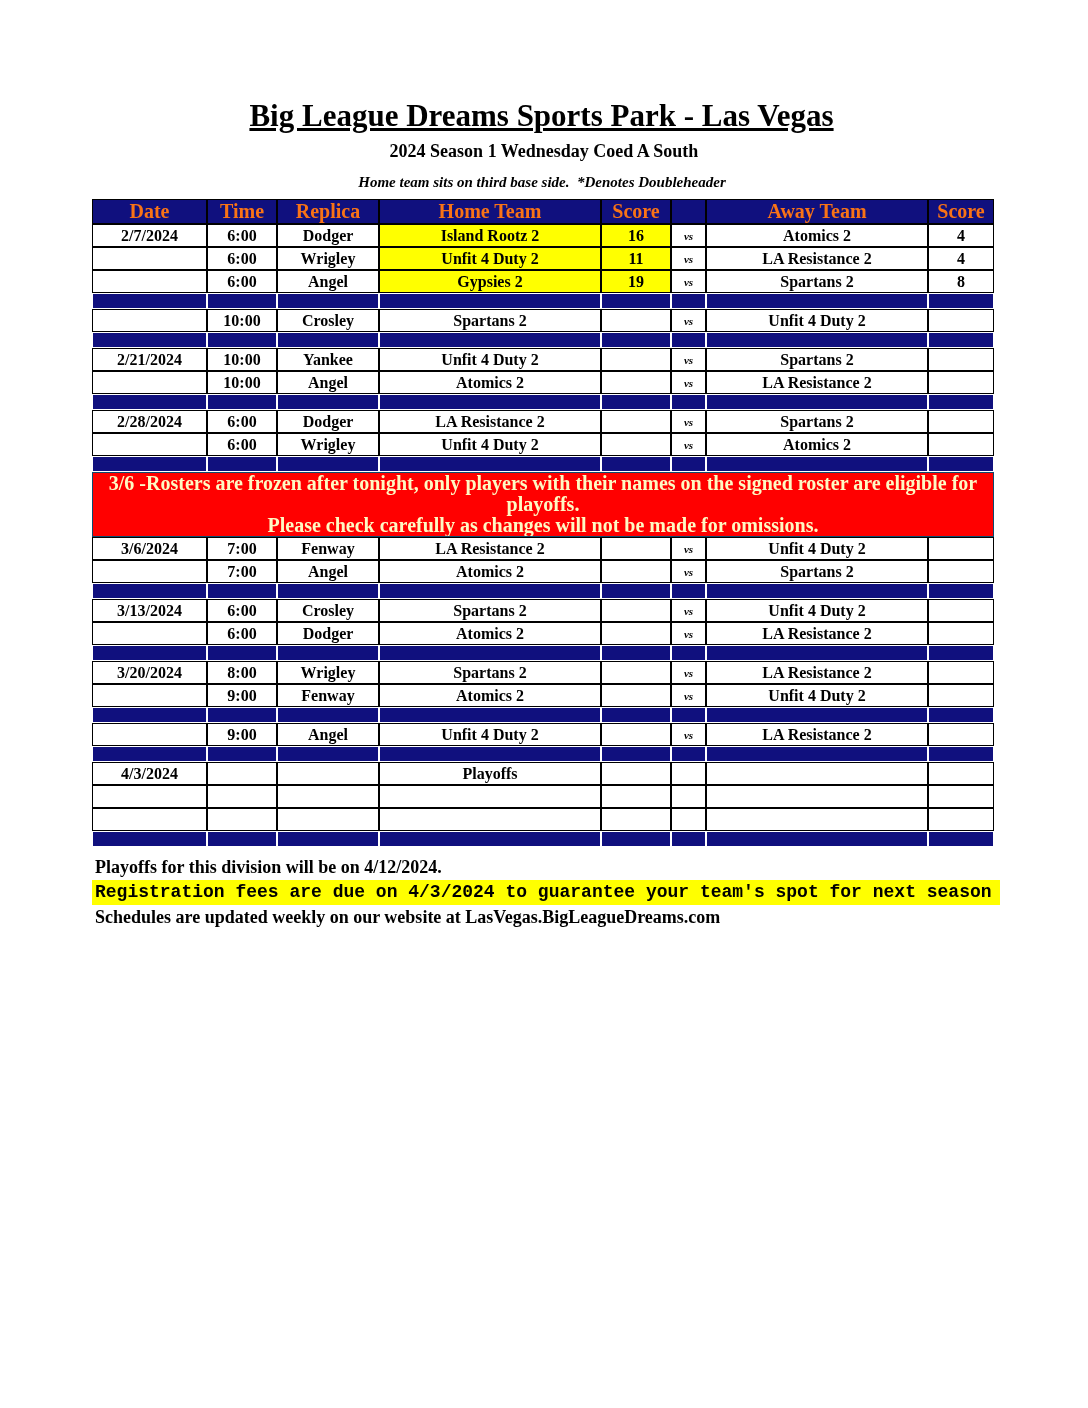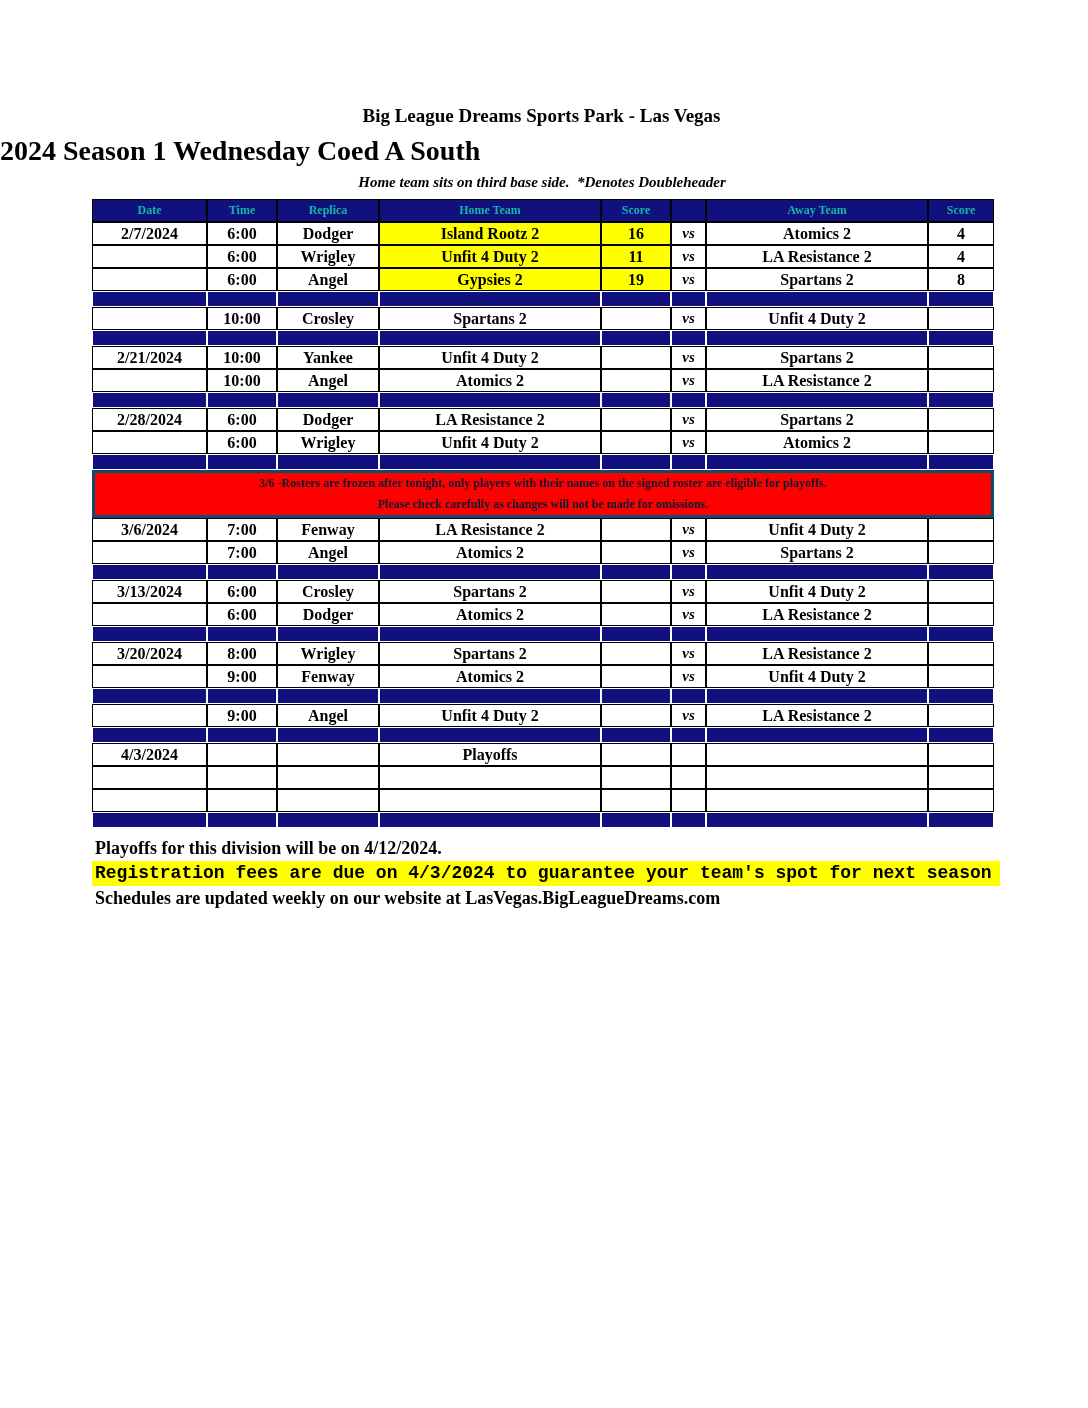--- a/index.html
+++ b/index.html
@@ -11,56 +11,56 @@
   *{box-sizing:border-box;}
   html,body{margin:0;padding:0;}
   body{
     width:1088px;height:1408px;background:#ffffff;
     font-family:"Liberation Serif","DejaVu Serif",serif;
     font-weight:bold;color:var(--ink);
   }
   .page{position:relative;width:1088px;height:1408px;overflow:hidden;}
   .doc-title{
     margin:100px 5px 0 0;text-align:center;
-    font-size:19px;line-height:32px;letter-spacing:0px;
+    font-size:31px;line-height:32px;letter-spacing:0px;text-decoration:underline;
   }
   .doc-subtitle{
-    margin:7px 0 0 0;
-    font-size:28px;line-height:24px;
+    margin:7px 0 0 0;text-align:center;
+    font-size:18px;line-height:24px;
   }
   .doc-note{
     margin:11px 4px 0 0;text-align:center;
     font-size:15px;line-height:17px;font-style:italic;
     white-space:pre;
   }
   table.sched{
     margin:8px 0 0 92px;
     border-collapse:separate;border-spacing:0;
     table-layout:fixed;width:902px;
   }
   table.sched td,table.sched th{
     padding:0;overflow:hidden;white-space:nowrap;
     text-align:center;vertical-align:middle;
     font-size:16px;font-weight:bold;
   }
   tr.hdr th{
-    background:var(--navy);color:#14b8a6;
-    border:1px solid #000;height:23px;font-size:12px;
+    background:var(--navy);color:#f97316;
+    border:1px solid #000;height:23px;font-size:20px;
   }
   tr.game td, tr.emptyrow td{
     background:#ffffff;border:1px solid #000;height:23px;
   }
   tr.game td.hl{background:var(--yellow);}
-  tr.game td.vs{font-style:italic;font-size:15px;}
+  tr.game td.vs{font-style:italic;font-size:11px;}
   tr.sep td{
     background:var(--navy);border:1px solid #ffffff;height:16px;
   }
   tr.notice td{
-    background:var(--red);color:#0f172a;border:3px solid #0c4a6e;
-    height:44px;font-size:12px;line-height:21px;white-space:normal;
+    background:var(--red);color:#fef9c3;border:1px solid #0c4a6e;
+    height:44px;font-size:20px;line-height:21px;white-space:normal;
   }
   .footer{
     margin:8px 0 0 92px;width:908px;
   }
   .fline{
     font-size:18px;line-height:25px;padding:0 3px;
   }
   .fline.hl{background:var(--yellow);font-family:Liberation Mono, monospace;}
 </style>
 </head>

